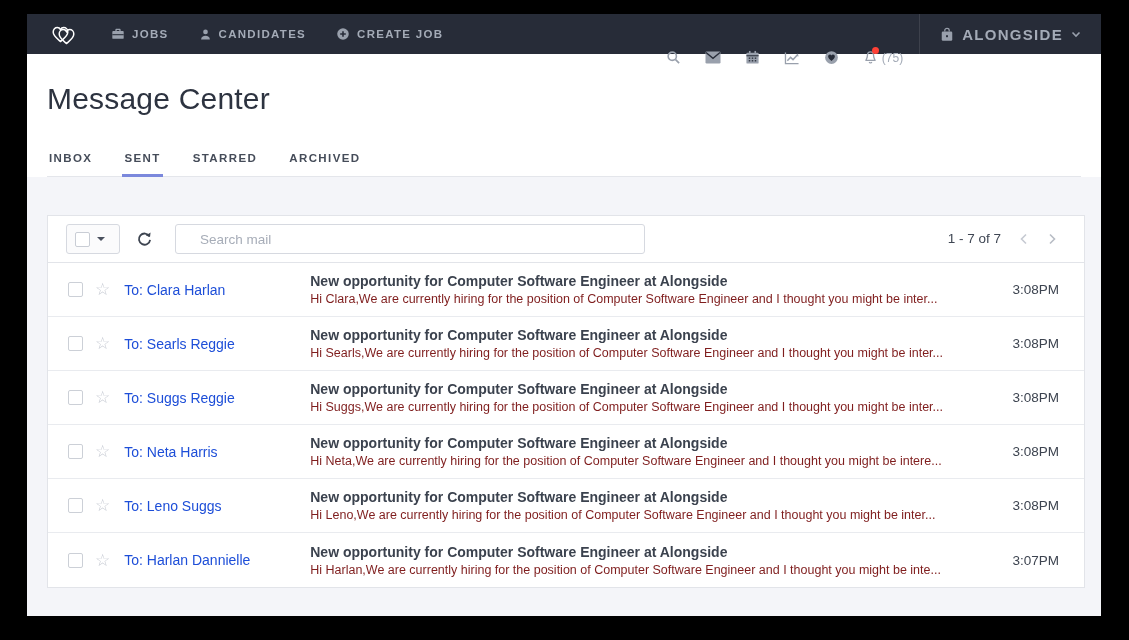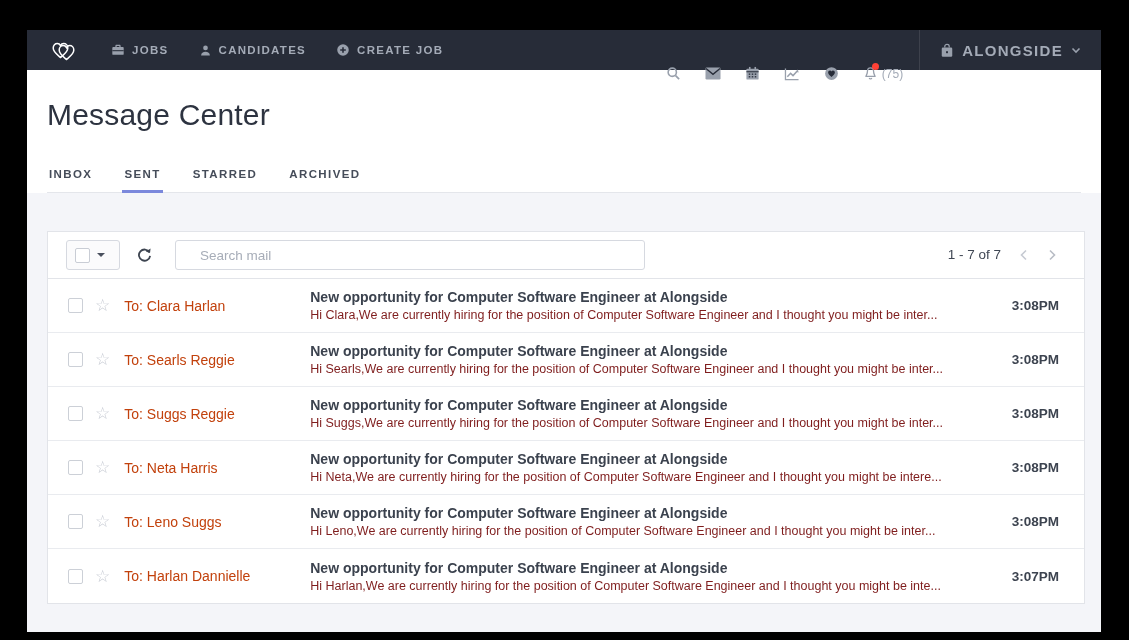--- a/index.html
+++ b/index.html
@@ -1,18 +1,18 @@
 <!DOCTYPE html>
 <html><head>
 <meta charset="utf-8">
 <style>
   * { margin:0; padding:0; box-sizing:border-box; }
   html,body { width:1129px; height:640px; background:#000; font-family:"Liberation Sans", sans-serif; overflow:hidden; }
 
-  .window { position:absolute; left:27px; top:30px; width:1074px; height:602px; background:#fff; overflow:hidden; }
+  .window { position:absolute; left:27px; top:14px; width:1074px; height:602px; background:#fff; overflow:hidden; }
 
   
   .navbar { height:40px; background:#272c38; display:flex; align-items:center; padding:0 0 0 22px; }
   .logo { width:34px; height:28px; display:flex; align-items:center; margin-right:28px; }
   .nav-links { display:flex; align-items:center; gap:30px; }
   .nav-link { display:flex; align-items:center; gap:7px; color:#a4abb7; font-size:11.5px; font-weight:600; letter-spacing:1.3px; cursor:pointer; }
   .nav-right { margin-left:auto; display:flex; align-items:center; gap:24px; padding-right:16px;margin-top:47px; }
   .nav-icon-btn { display:flex; align-items:center; cursor:pointer; position:relative; }
   .bell-wrap { display:flex; align-items:center; gap:4px; color:#a4abb7; font-size:12px; }
   .bell-dot { position:absolute; top:-3px; left:9px; width:7px; height:7px; border-radius:50%; background:#ff4136; }
@@ -38,25 +38,25 @@
   .search-input { margin-left:22px; width:470px; height:30px; border:1px solid #d6d9e0; border-radius:3px; font-size:13.5px; padding:0 24px; color:#3d4450; outline:none; font-family:"Liberation Sans", sans-serif; }
   .search-input::placeholder { color:#a7adb8; }
   .pager { margin-left:auto; display:flex; gap:16px; }
   .pager-text { font-size:13.5px; color:#3f4653; }
   .pager-arrow { cursor:pointer; display:flex; align-items:center; padding:2px; }
 
   .mail-row { display:flex; align-items:center; height:54px; padding:0 25px 0 20px; border-bottom:1px solid #e9ebef; background:#fff; cursor:pointer; }
   .mail-row:last-child { border-bottom:none; }
   .row-check { width:15px; height:15px; background:#fff; border:1px solid #ccd0d7; border-radius:2px; flex:none; }
   .row-star { margin-left:12px; font-size:17px; color:#c8ccd4; line-height:1; flex:none; cursor:pointer; }
-  .row-to { margin-left:14px; width:186px; flex:none; font-size:14px; color:#c2410c; white-space:nowrap; overflow:hidden; }
+  .row-to { margin-left:14px; width:186px; flex:none; font-size:14px; color:#1d4ed8; white-space:nowrap; overflow:hidden; }
   .row-main { flex:1; min-width:0; padding-right:14px; }
   .row-subject { font-size:14px; font-weight:700; color:#3b424e; white-space:nowrap; overflow:hidden; }
   .row-preview { font-size:12.5px; color:#7f1d1d; margin-top:3px; white-space:nowrap; overflow:hidden; }
-  .row-time { flex:none; font-size:13.5px; color:#3d4450; font-weight:700; }
+  .row-time { flex:none; font-size:13.5px; color:#3d4450; font-weight:400; }
 
   svg { display:block; }
 </style>
 </head>
 <body>
 
 <div class="window">
 
   <div class="navbar">
     <div class="logo">

